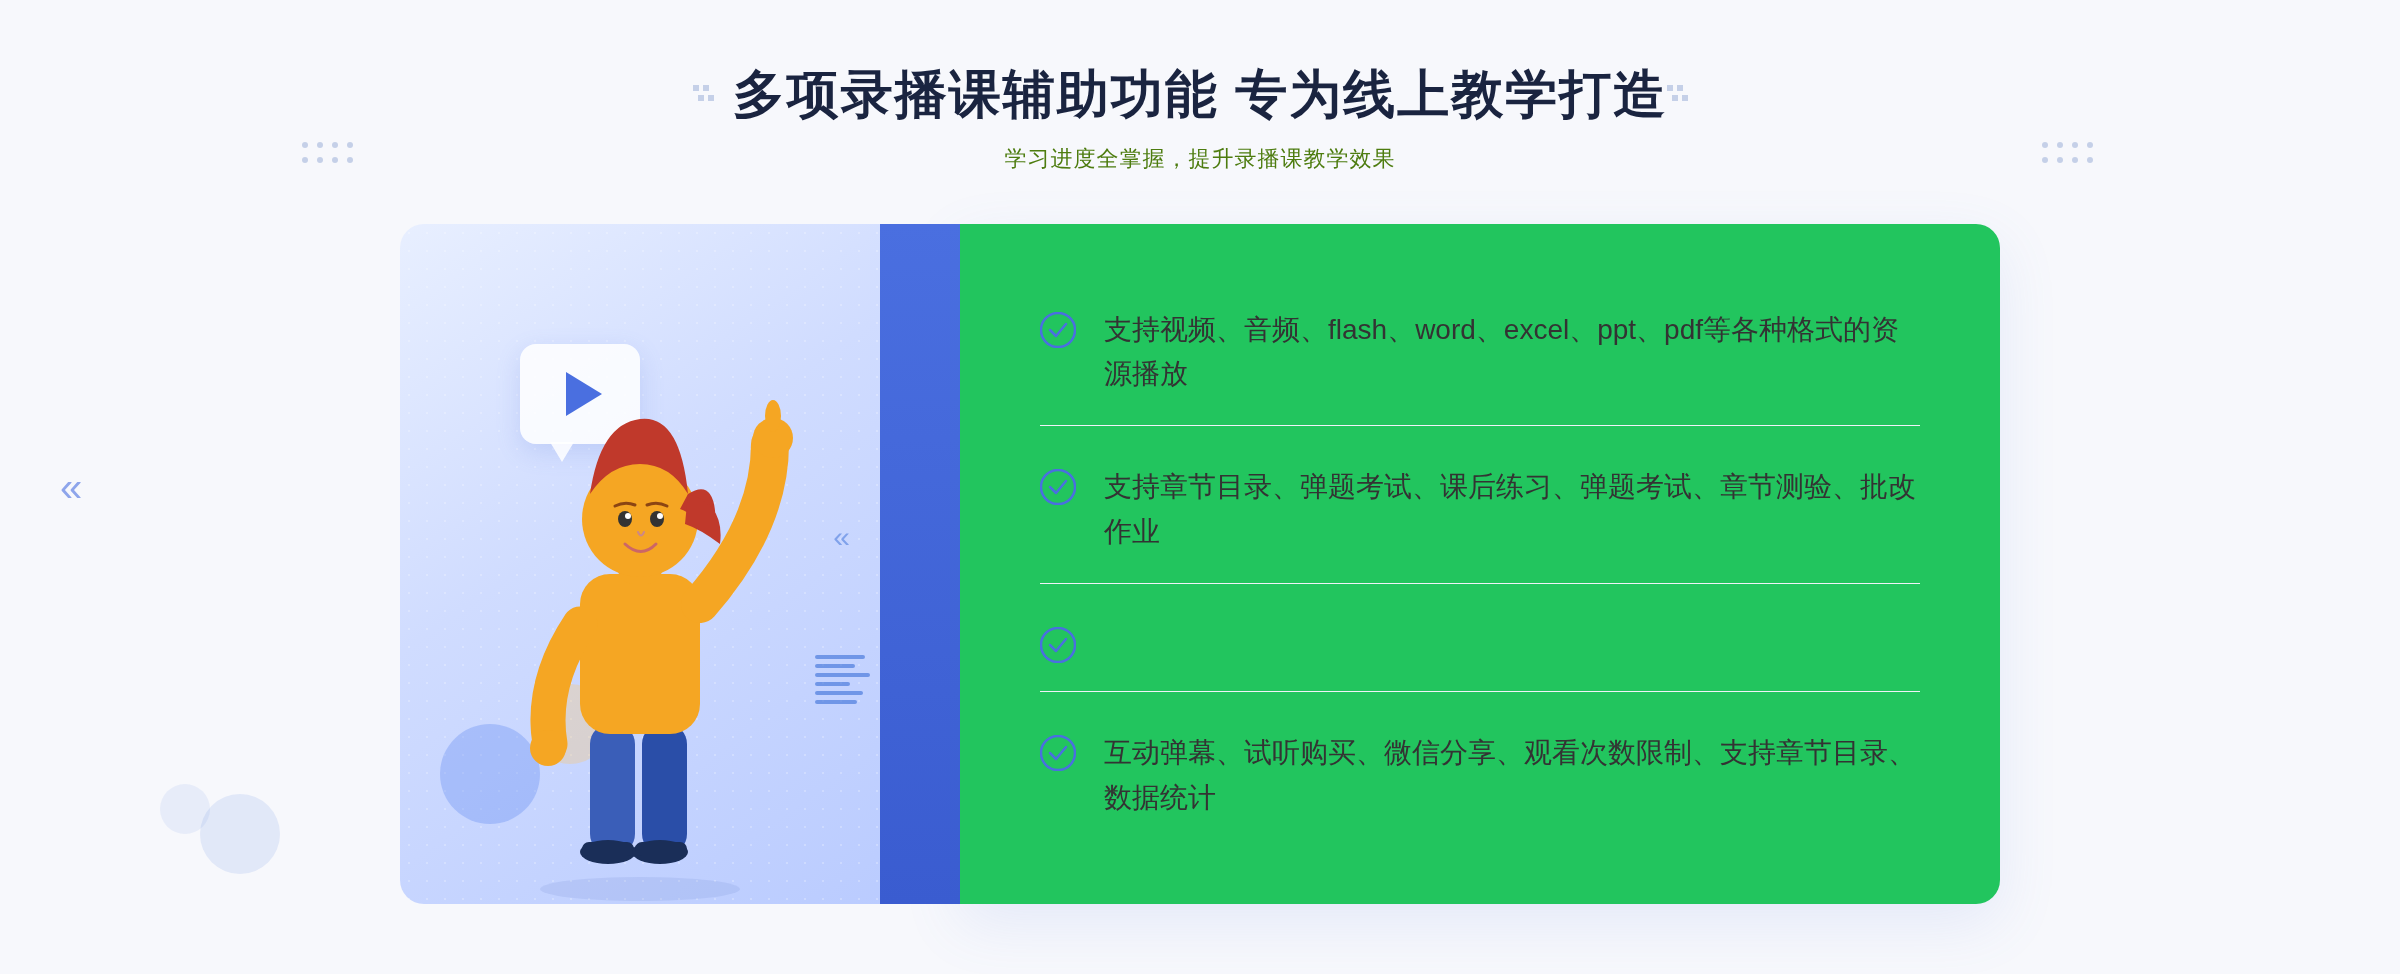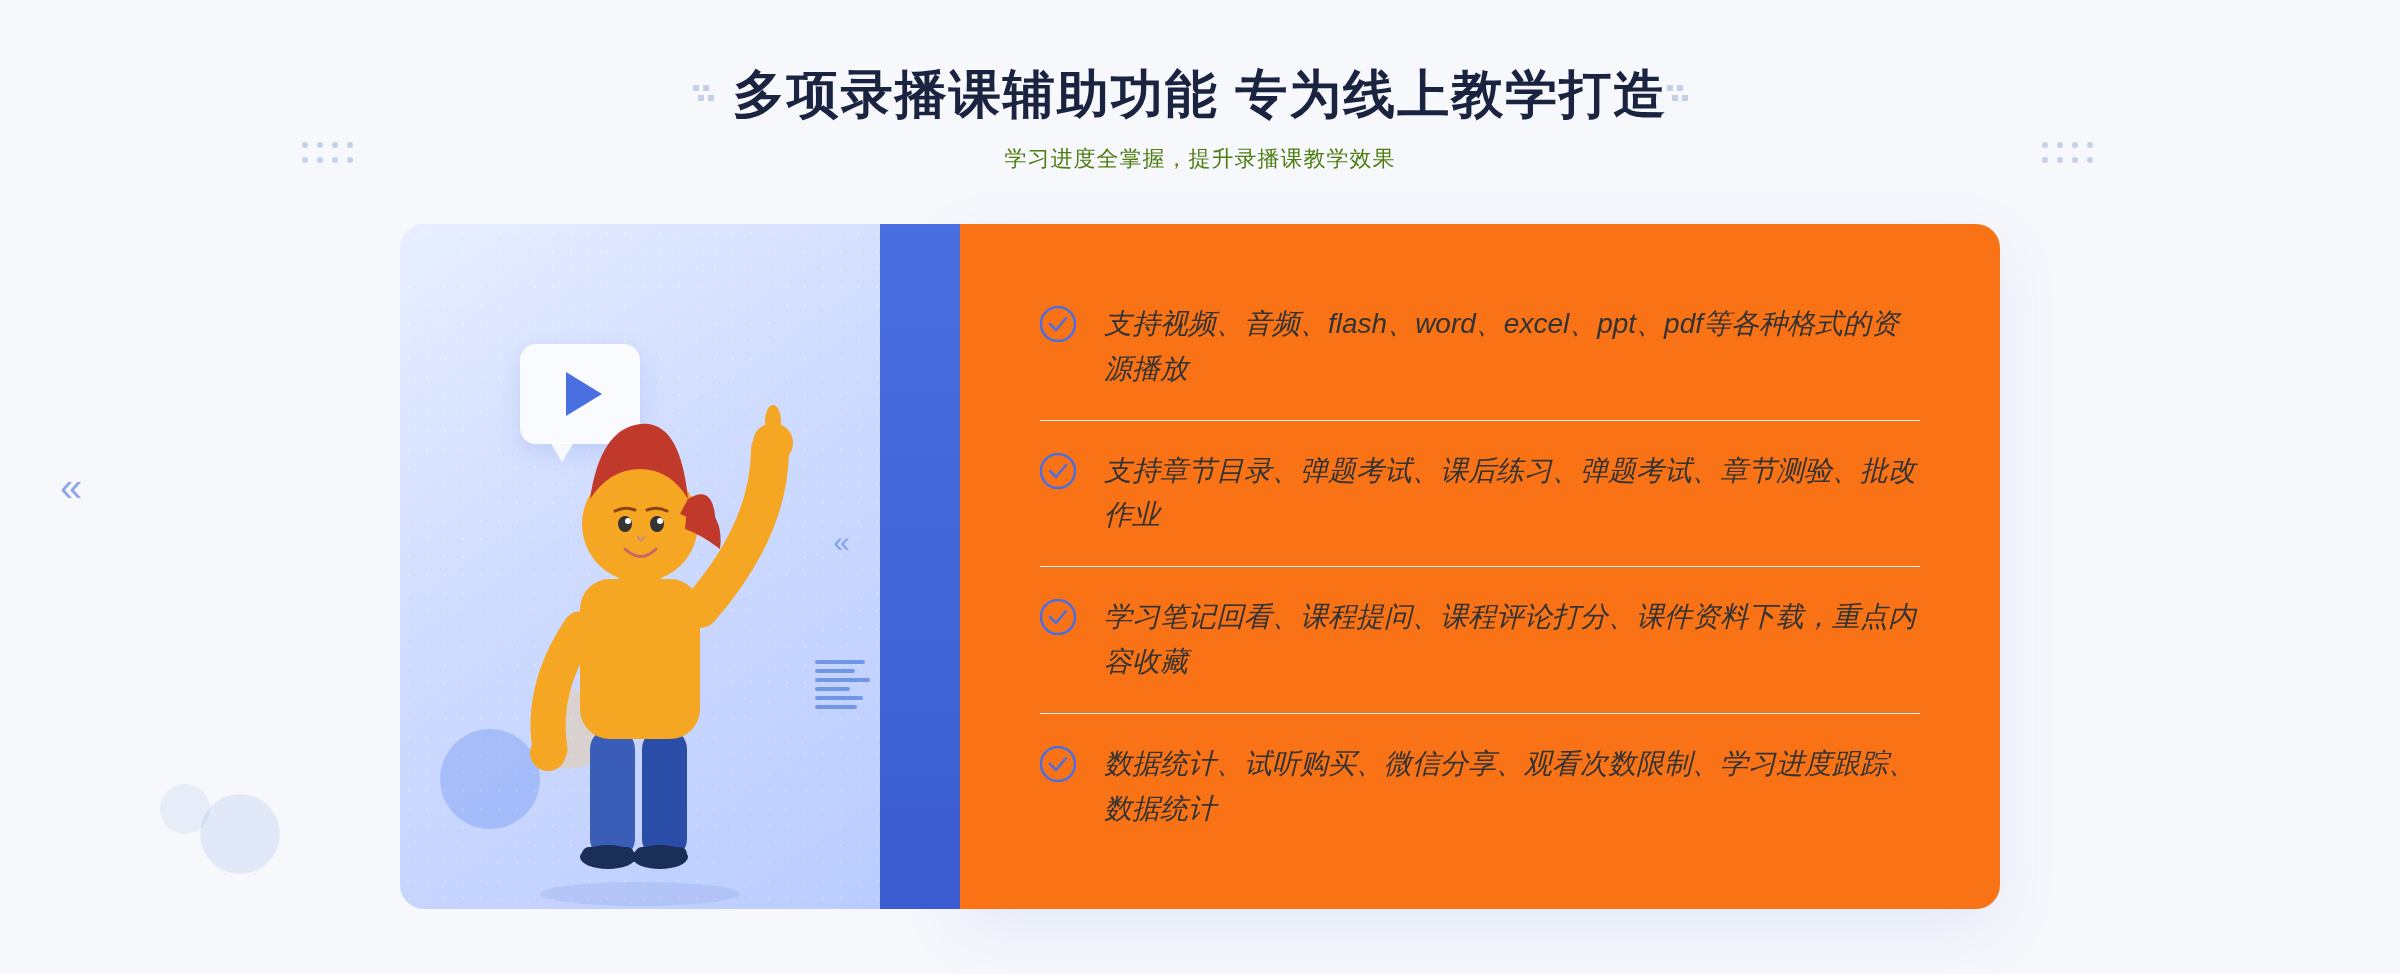--- a/index.html
+++ b/index.html
@@ -168,28 +168,27 @@
       position: absolute;
       bottom: 0;
       left: 60px;
       width: 360px;
       height: 560px;
     }
 
     
     .content-card {
       flex: 1;
-      background: #f97316;
+      background: #22c55e;
       border-radius: 0 24px 24px 0;
       padding: 50px 80px;
       display: flex;
       flex-direction: column;
       justify-content: space-around;
       box-shadow: 0 20px 60px rgba(100,130,220,0.12);
-      font-style: italic;
     }
 
     .feature-item {
       display: flex;
       align-items: flex-start;
       gap: 28px;
       padding: 28px 0;
       border-bottom: 1px solid #f0f2f8;
     }
 
@@ -440,31 +439,30 @@
         <p class="feature-text">支持章节目录、弹题考试、课后练习、弹题考试、章节测验、批改作业</p>
       </div>
 
       <div class="feature-item">
         <div class="check-icon">
           <svg viewBox="0 0 36 36" fill="none" xmlns="http://www.w3.org/2000/svg">
             <circle cx="18" cy="18" r="17" stroke="#4a6fe0" stroke-width="2.5"></circle>
             <path d="M10 18 L16 24 L26 12" stroke="#4a6fe0" stroke-width="2.5" stroke-linecap="round" stroke-linejoin="round"></path>
           </svg>
         </div>
-        <p class="feature-text">学习笔记回看、课程提问、课程评论打分、课件资料下载，重点内容收藏</p>
       </div>
 
       <div class="feature-item">
         <div class="check-icon">
           <svg viewBox="0 0 36 36" fill="none" xmlns="http://www.w3.org/2000/svg">
             <circle cx="18" cy="18" r="17" stroke="#4a6fe0" stroke-width="2.5"></circle>
             <path d="M10 18 L16 24 L26 12" stroke="#4a6fe0" stroke-width="2.5" stroke-linecap="round" stroke-linejoin="round"></path>
           </svg>
         </div>
-        <p class="feature-text">数据统计、试听购买、微信分享、观看次数限制、学习进度跟踪、数据统计</p>
+        <p class="feature-text">互动弹幕、试听购买、微信分享、观看次数限制、支持章节目录、数据统计</p>
       </div>
 
     </div>
   </div>
 
   <div class="page-circle-deco"></div>
   <div class="page-circle-deco-2"></div>
 
 </div>
 

